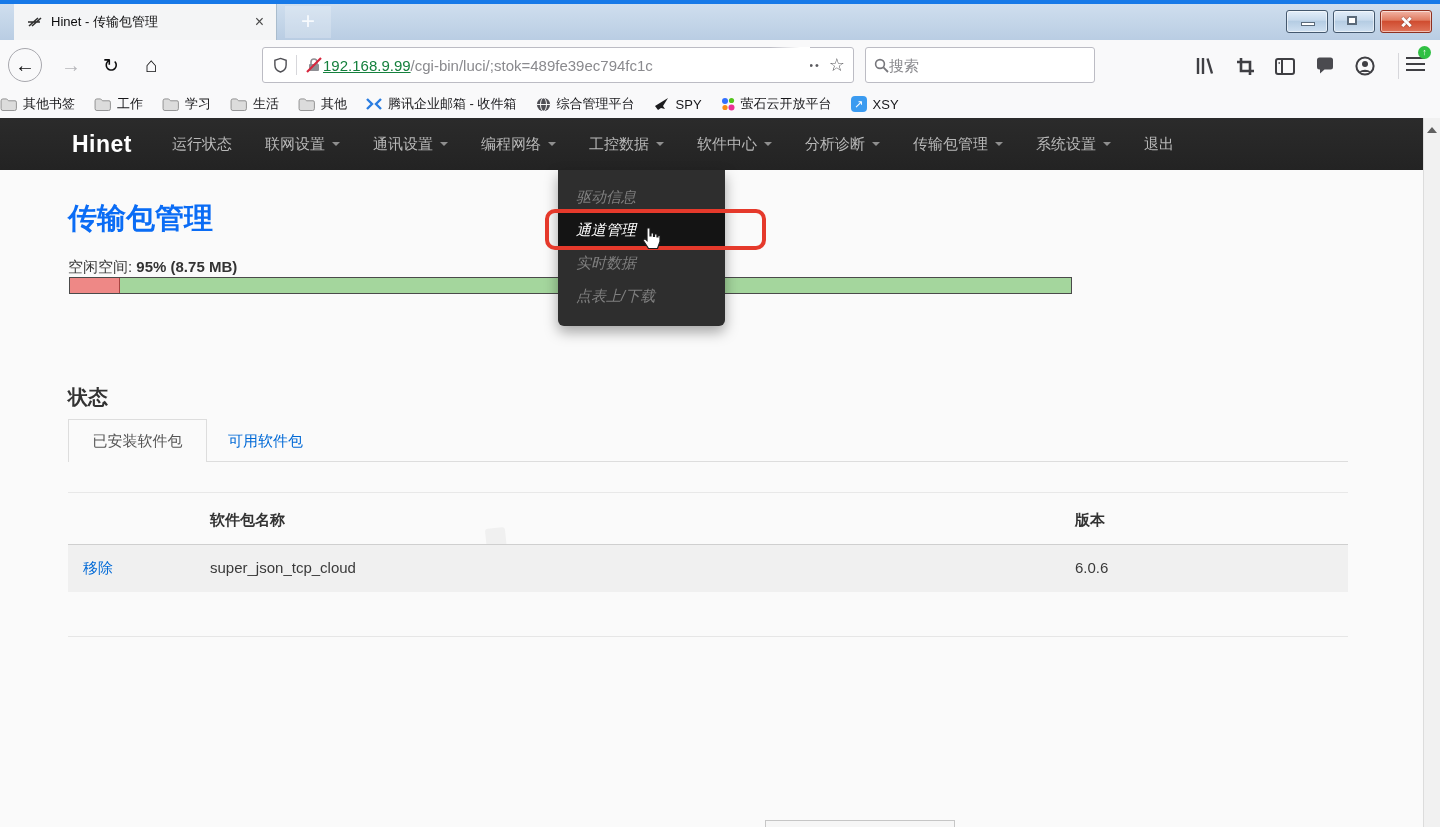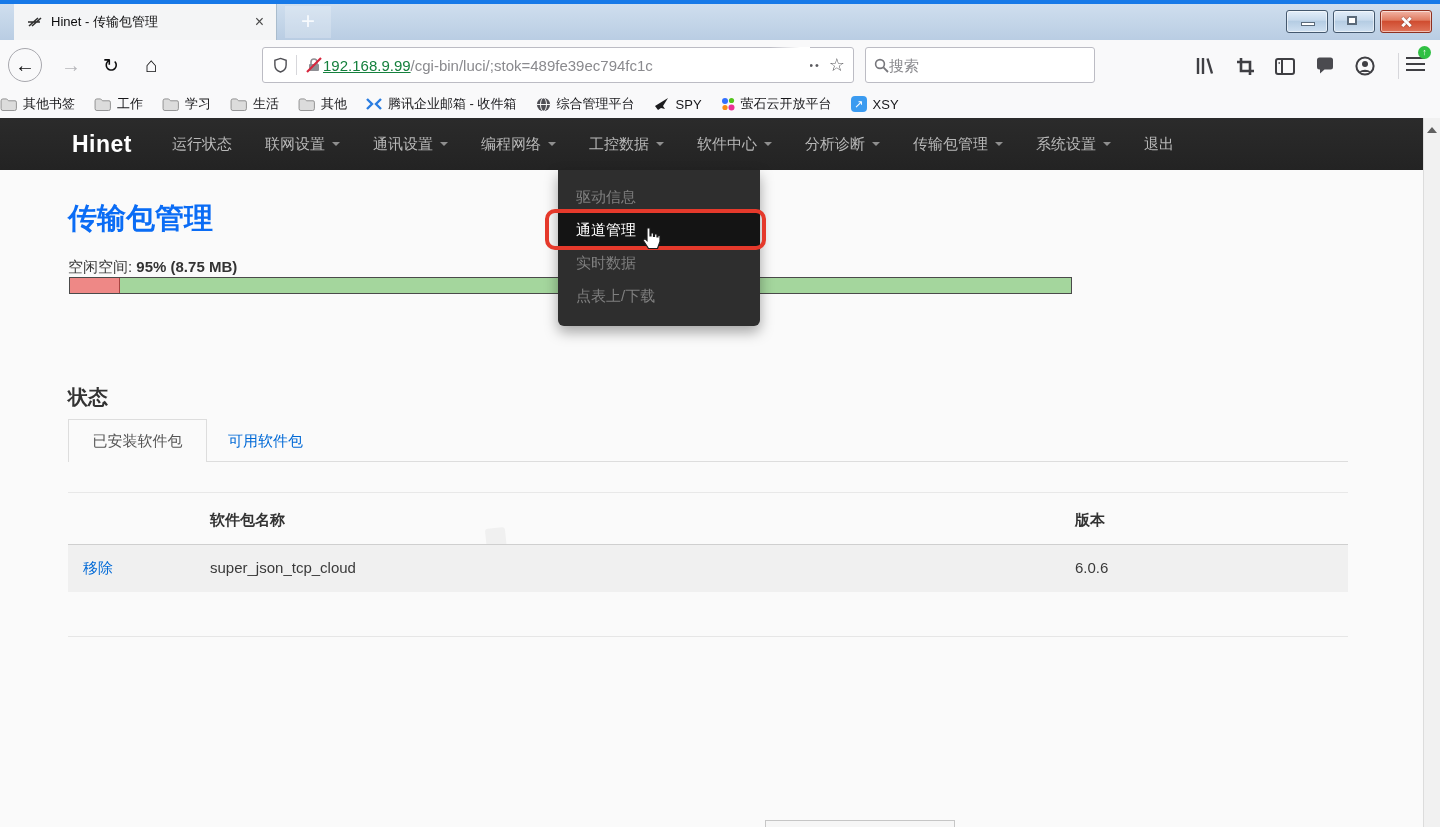--- a/index.html
+++ b/index.html
@@ -68,22 +68,22 @@
   
   .site-nav { position:absolute; left:0; top:118px; width:1423px; height:52px;
               background:linear-gradient(#2b2b2b,#232323); display:flex; align-items:center; }
   .brand { margin-left:72px; color:#fff; font-size:23px; font-weight:bold; letter-spacing:.5px; }
   .nav-items { display:flex; margin-left:40px; gap:33px; align-items:center; }
   .nav-item { color:#b8b8b8; font-size:15px; display:flex; align-items:center; white-space:nowrap; }
   .nav-item.caret:after { content:""; margin-left:7px; border-left:4px solid transparent;
               border-right:4px solid transparent; border-top:4px solid #8f8f8f; }
 
   
-  .dropdown { position:absolute; left:558px; top:170px; width:202px; background:#2e2e2e;
-              padding:10px 0 14px; border-radius:0 0 6px 6px; box-shadow:0 6px 14px rgba(0,0,0,.35); z-index:5; }
+  .dropdown { position:absolute; left:558px; top:170px; width:167px; background:#2e2e2e;
+              padding:10px 0 14px; border-radius:0 0 6px 6px; box-shadow:0 6px 14px rgba(0,0,0,.35); z-index:5;font-style:italic; }
   .dd-item { height:33px; line-height:33px; padding-left:18px; font-size:15px; color:#7f7f7f; }
   .dd-item.active { background:#141414; color:#fff; }
   .red-box { position:absolute; left:545px; top:209px; width:221px; height:41px;
              border:4px solid #e5392b; border-radius:10px; z-index:8; pointer-events:none; }
   .cursor { position:absolute; left:640px; top:227px; z-index:9; }
 
   
   .page-title { position:absolute; left:68px; top:199px; font-size:29px; font-weight:bold; color:#0a6cf5; }
   .freespace { position:absolute; left:68px; top:258px; font-size:15px; color:#3a3a3a; }
   .freespace b { color:#333; }

